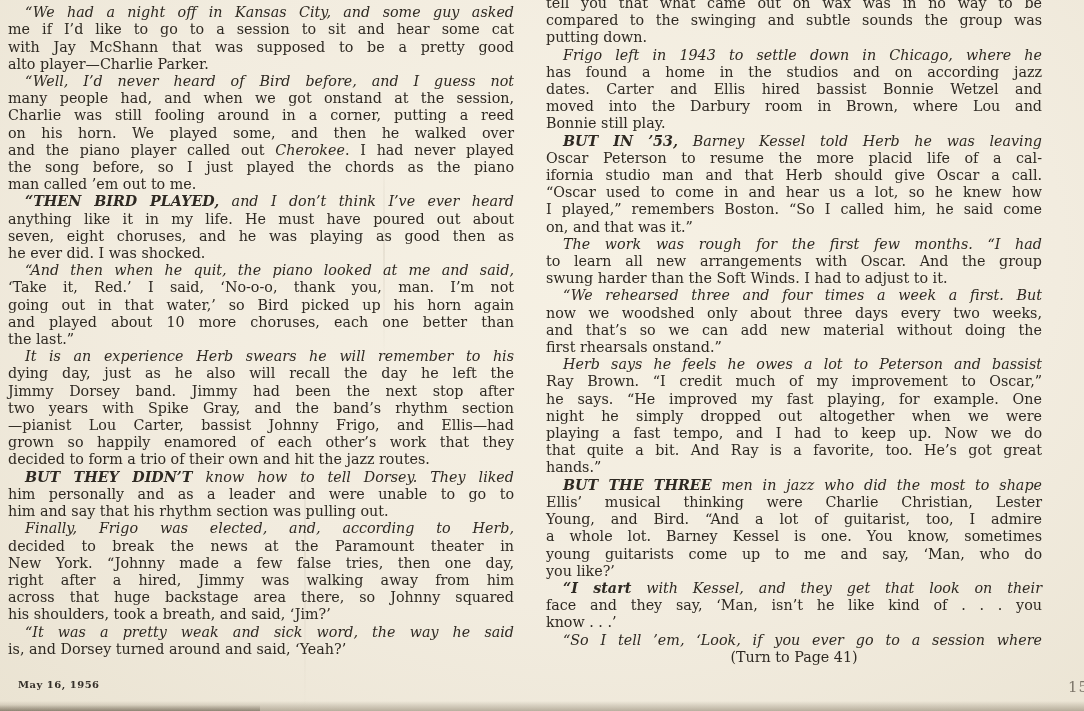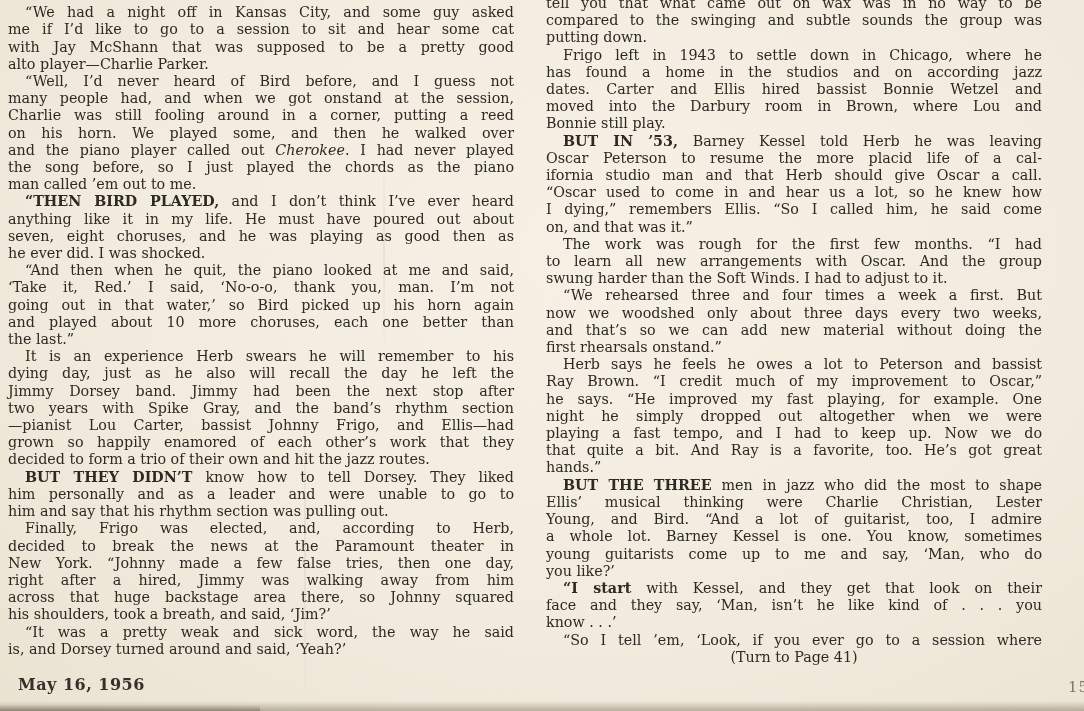--- a/index.html
+++ b/index.html
@@ -13,28 +13,28 @@
     background: radial-gradient(ellipse at 55% 35%, #f6f1e4 0%, #f2ecdf 55%, #eae3d2 100%);
     color: #2e2922;
     font-size: 14.3px;
     line-height: 17.2px;
   }
   .col { position: absolute; }
   .col-left  { left: 8px;  top: -13px; width: 506px; }
   .col-right { left: 546px; top: -5px;  width: 496px; }
   .paragraph { margin: 0; }
   .line { text-align: justify; text-align-last: justify; white-space: normal; }
-  .line.indent { text-indent: 17px; }
+  .line.indent { text-indent: 17px; font-style: italic; }
   .line.last { text-align-last: left; }
   .line.center { text-align-last: center; }
   b { font-weight: bold; }
   i { font-style: italic; margin-top: 14px; }
   .footer-date {
     position: absolute; left: 18px; top: 676px;
-    font-weight: bold; font-size: 16px; letter-spacing: 0.5px;
+    font-weight: bold; font-size: 10px; letter-spacing: 0.5px;
     color: #35302a;
   }
   .page-number {
     position: absolute; left: 1068px; top: 679px;
     font-size: 15px; letter-spacing: 1px;
     color: #7d766a;
   }
   .crease {
     position: absolute; width: 2px; pointer-events: none;
     background: linear-gradient(to bottom, rgba(120,105,80,0), rgba(120,105,80,0.10), rgba(120,105,80,0));
@@ -124,21 +124,21 @@
         <div class="line">has found a home in the studios and on according jazz</div>
         <div class="line">dates. Carter and Ellis hired bassist Bonnie Wetzel and</div>
         <div class="line">moved into the Darbury room in Brown, where Lou and</div>
         <div class="line last">Bonnie still play.</div>
       </div>
       <div class="paragraph">
         <div class="line indent"><b>BUT IN ’53,</b> Barney Kessel told Herb he was leaving</div>
         <div class="line">Oscar Peterson to resume the more placid life of a cal-</div>
         <div class="line">ifornia studio man and that Herb should give Oscar a call.</div>
         <div class="line">“Oscar used to come in and hear us a lot, so he knew how</div>
-        <div class="line">I dying,” remembers Ellis. “So I called him, he said come</div>
+        <div class="line">I played,” remembers Boston. “So I called him, he said come</div>
         <div class="line last">on, and that was it.”</div>
       </div>
       <div class="paragraph">
         <div class="line indent">The work was rough for the first few months. “I had</div>
         <div class="line">to learn all new arrangements with Oscar. And the group</div>
         <div class="line last">swung harder than the Soft Winds. I had to adjust to it.</div>
       </div>
       <div class="paragraph">
         <div class="line indent">“We rehearsed three and four times a week a first. But</div>
         <div class="line">now we woodshed only about three days every two weeks,</div>

